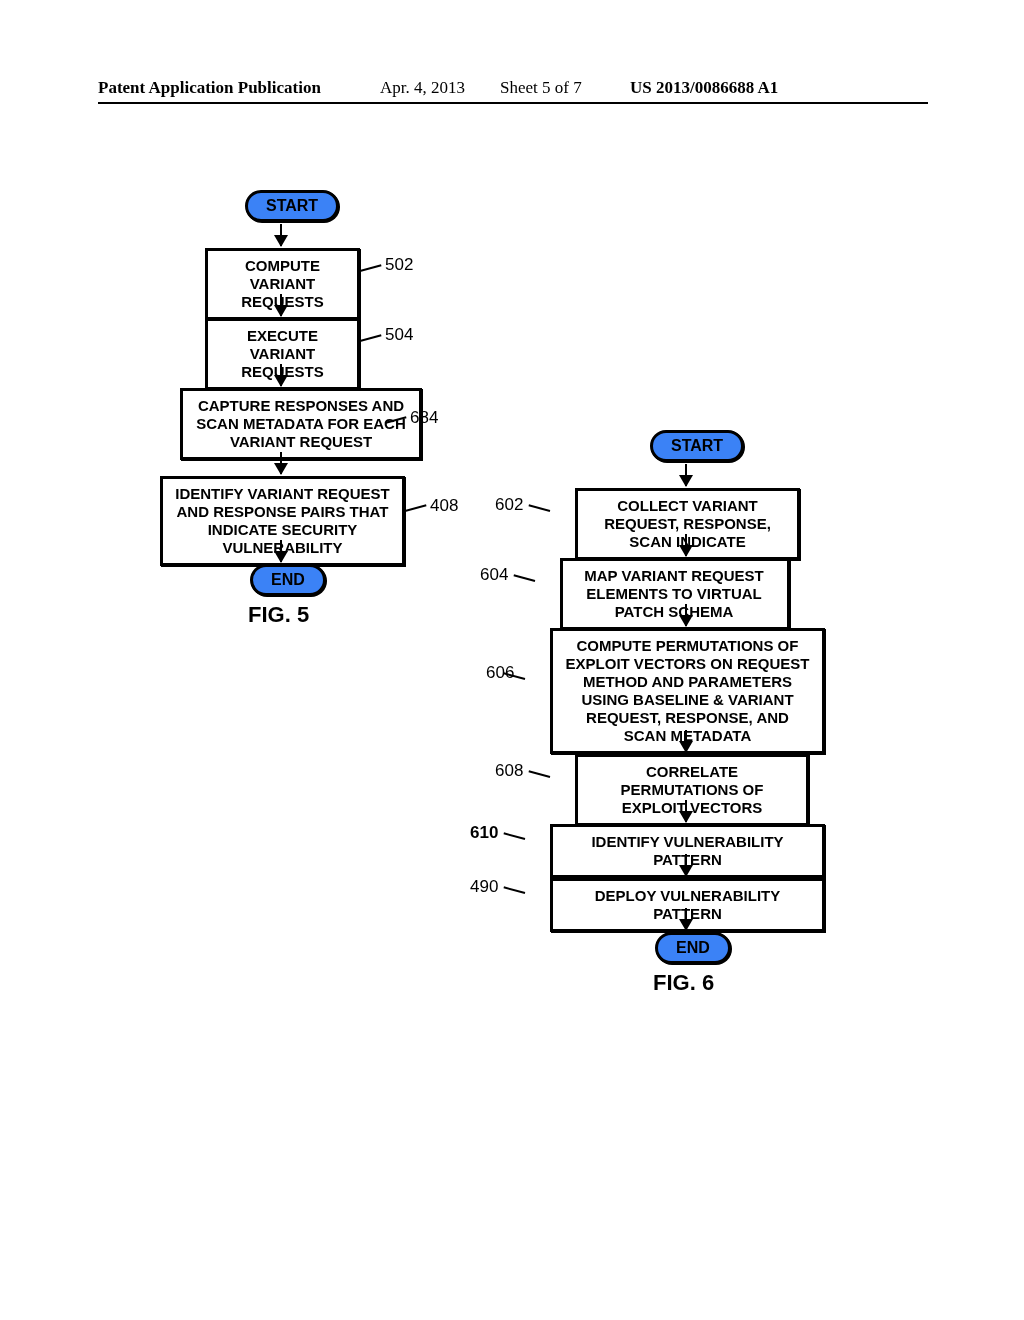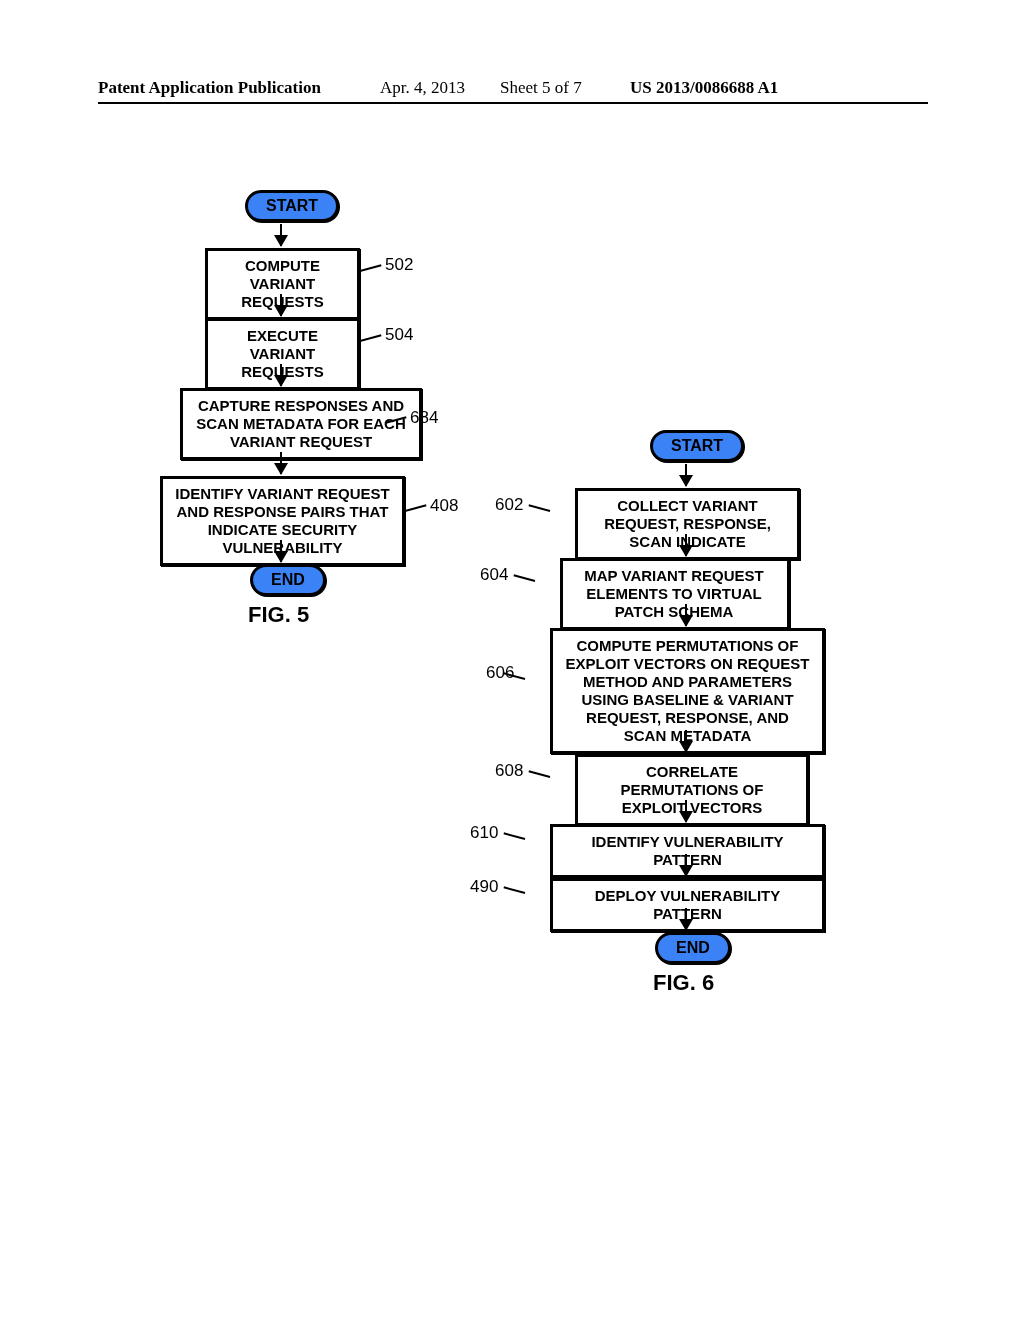--- a/index.html
+++ b/index.html
@@ -174,21 +174,21 @@
     <span>CORRELATE PERMUTATIONS OF EXPLOIT VECTORS</span>
   </div>
   <div class="lead" style="left:60px; top:346px; width:22px; transform:rotate(195deg);"></div>
   <span class="ref-label" style="left:5px; top:331px;">608</span>
   <div class="arrow" style="left:195px; top:370px; height:22px;"></div>
 
   <div class="node" style="left:60px; top:394px; width:275px;">
     <span>IDENTIFY VULNERABILITY PATTERN</span>
   </div>
   <div class="lead" style="left:35px; top:408px; width:22px; transform:rotate(195deg);"></div>
-  <span class="ref-label" style="left:-20px; top:393px;">610</span>
+  <span class="ref-label" style="left:-20px; top:393px;font-weight:bold;">610</span>
   <div class="arrow" style="left:195px; top:424px; height:22px;"></div>
 
   <div class="node" style="left:60px; top:448px; width:275px;">
     <span>DEPLOY VULNERABILITY PATTERN</span>
   </div>
   <div class="lead" style="left:35px; top:462px; width:22px; transform:rotate(195deg);"></div>
   <span class="ref-label" style="left:-20px; top:447px;">490</span>
   <div class="arrow" style="left:195px; top:478px; height:22px;"></div>
 
   <div class="terminator" style="left:165px; top:502px;">

